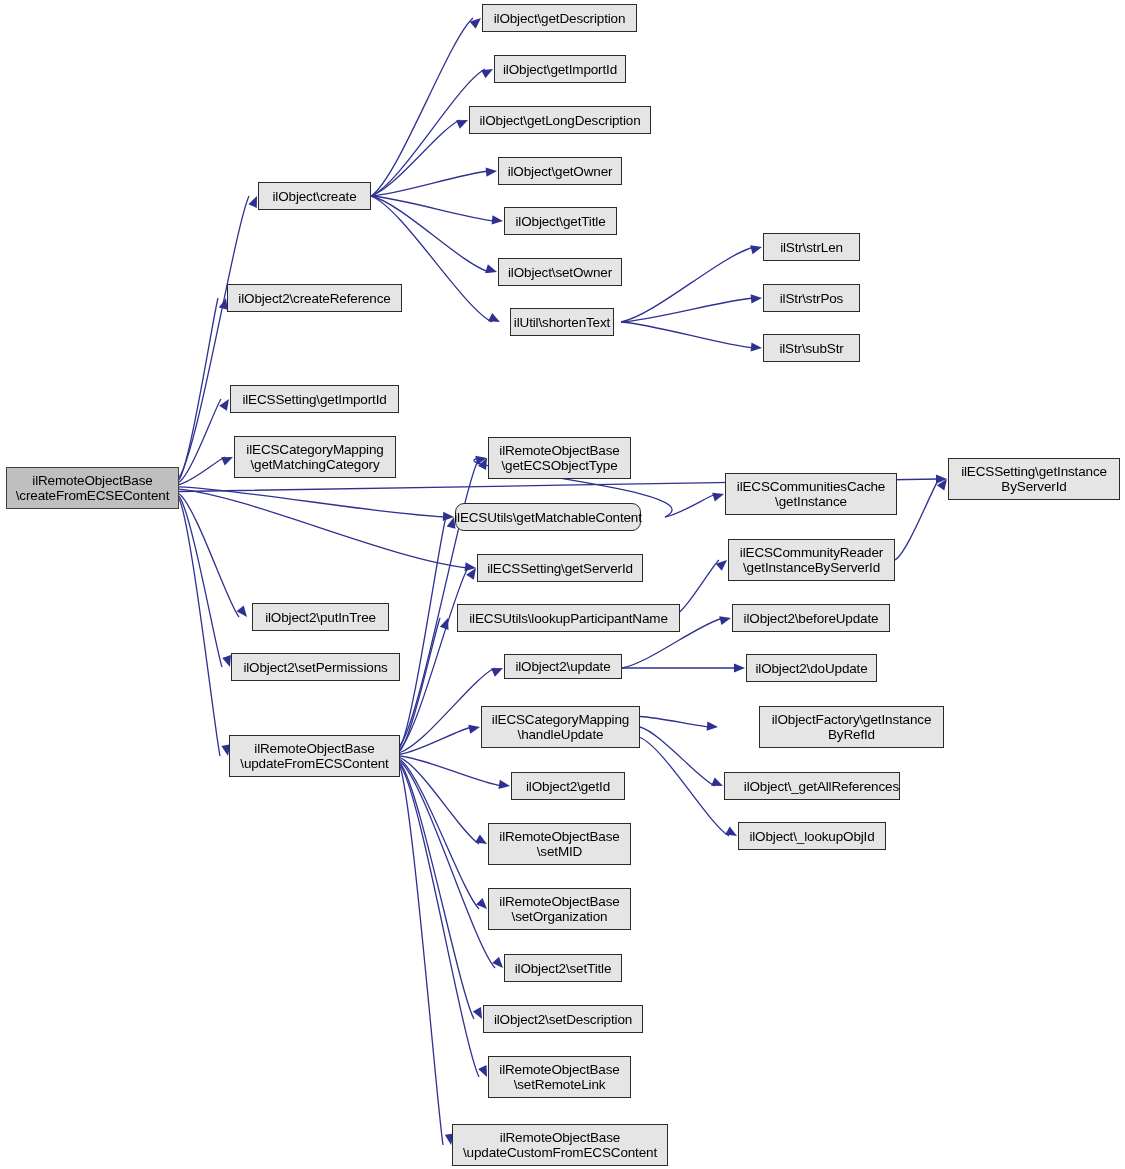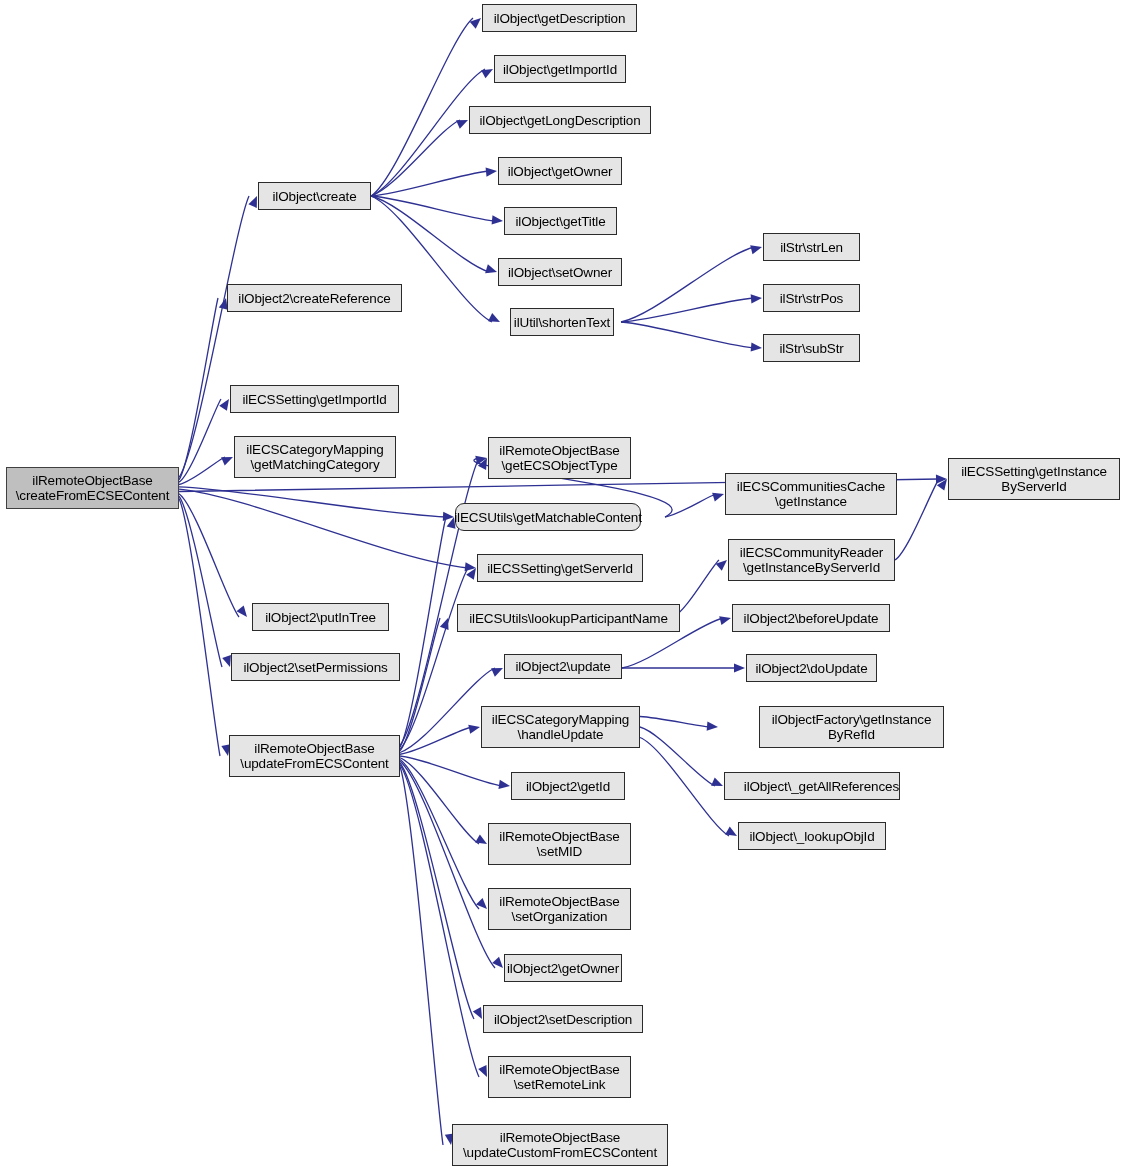--- a/index.html
+++ b/index.html
@@ -152,21 +152,21 @@
       <div class="node" style="left: 477px; top: 554px; width: 166px; height: 28px;"><span class="lbl">ilECSSetting\getServerId</span></div>
       <div class="node" style="left: 449px; top: 604px; width: 223px; height: 28px; margin-left: 8px;"><span class="lbl">ilECSUtils\lookupParticipantName</span></div>
       <div class="node" style="left: 504px; top: 654px; width: 118px; height: 25px;"><span class="lbl">ilObject2\update</span></div>
       <div class="node" style="left: 481px; top: 706px; width: 159px; height: 42px;"><span class="lbl">ilECSCategoryMapping
 \handleUpdate</span></div>
       <div class="node" style="left: 511px; top: 772px; width: 114px; height: 28px;"><span class="lbl">ilObject2\getId</span></div>
       <div class="node" style="left: 488px; top: 823px; width: 143px; height: 42px;"><span class="lbl">ilRemoteObjectBase
 \setMID</span></div>
       <div class="node" style="left: 488px; top: 888px; width: 143px; height: 42px;"><span class="lbl">ilRemoteObjectBase
 \setOrganization</span></div>
-      <div class="node" style="left: 504px; top: 954px; width: 118px; height: 28px;"><span class="lbl">ilObject2\getOwner</span></div>
+      <div class="node" style="left: 504px; top: 954px; width: 118px; height: 28px;"><span class="lbl">ilObject2\setTitle</span></div>
       <div class="node" style="left: 483px; top: 1005px; width: 160px; height: 28px;"><span class="lbl">ilObject2\setDescription</span></div>
       <div class="node" style="left: 488px; top: 1056px; width: 143px; height: 42px;"><span class="lbl">ilRemoteObjectBase
 \setRemoteLink</span></div>
       <div class="node" style="left: 452px; top: 1124px; width: 216px; height: 42px;"><span class="lbl">ilRemoteObjectBase
 \updateCustomFromECSContent</span></div>
       <div class="node" style="left: 725px; top: 473px; width: 172px; height: 42px;"><span class="lbl">ilECSCommunitiesCache
 \getInstance</span></div>
       <div class="node" style="left: 728px; top: 539px; width: 167px; height: 42px;"><span class="lbl">ilECSCommunityReader
 \getInstanceByServerId</span></div>
       <div class="node" style="left: 732px; top: 604px; width: 158px; height: 28px;"><span class="lbl">ilObject2\beforeUpdate</span></div>

